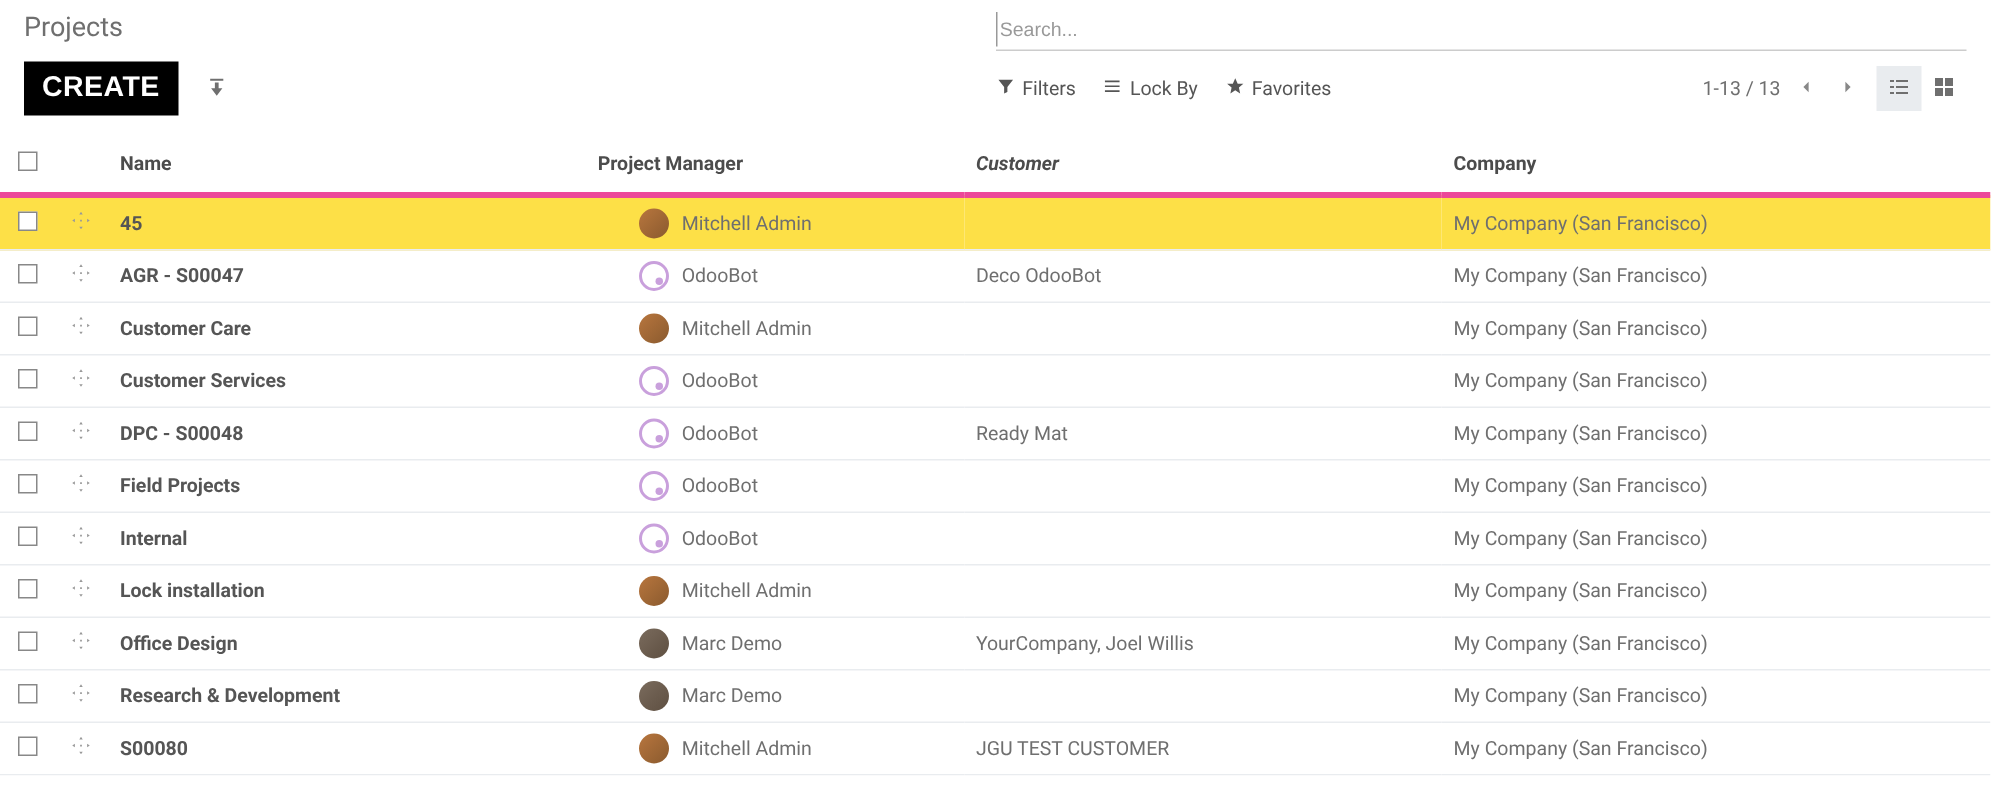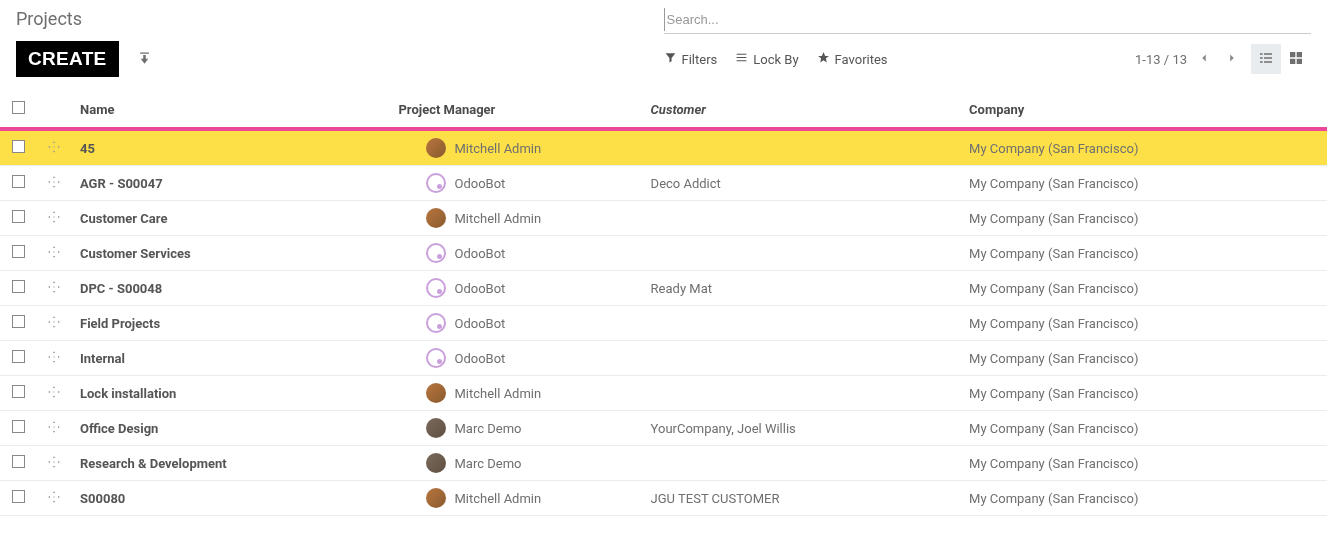--- a/index.html
+++ b/index.html
@@ -164,21 +164,21 @@
         <td class="handle-col"><span class="handle-icon"><svg viewBox="0 0 24 24">
               <path d="M12 2l2 3h-4zM12 22l-2-3h4zM2 12l3-2v4zM22 12l-3 2v-4zM11 11h2v2h-2z"></path>
             </svg></span></td>
         <td class="name-cell">AGR - S00047</td>
         <td>
           <div class="pm-cell">
             <span class="avatar avatar-bot"></span>
             <span>OdooBot</span>
           </div>
         </td>
-        <td>Deco Addict</td>
+        <td>Deco OdooBot</td>
         <td>My Company (San Francisco)</td>
       </tr>
       <tr>
         <td class="check-col"><span class="checkbox"></span></td>
         <td class="handle-col"><span class="handle-icon"><svg viewBox="0 0 24 24">
               <path d="M12 2l2 3h-4zM12 22l-2-3h4zM2 12l3-2v4zM22 12l-3 2v-4zM11 11h2v2h-2z"></path>
             </svg></span></td>
         <td class="name-cell">Customer Care</td>
         <td>
           <div class="pm-cell">

